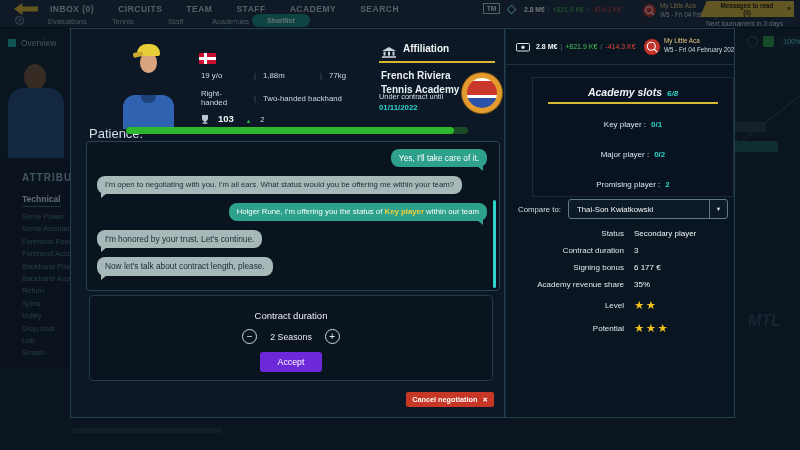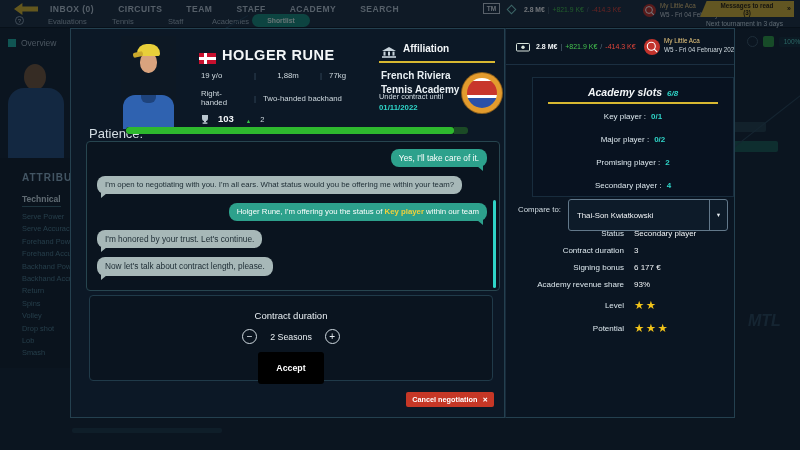--- a/index.html
+++ b/index.html
@@ -56,21 +56,21 @@
   .avatar .collar { position:absolute; left:20px; bottom:26px; width:15px; height:8px; background:#1e437c; border-radius:0 0 6px 6px; }
   .avatar .face { position:absolute; left:19px; top:16px; width:17px; height:21px; border-radius:48%; background:#d9a37e; }
   .avatar .cap { position:absolute; left:16px; top:8px; width:23px; height:12px; border-radius:11px 11px 3px 3px; background:#e8cf3a; }
   .avatar .capband { position:absolute; left:12px; top:16px; width:10px; height:5px; background:#caa92c; border-radius:2px; transform:rotate(-12deg); }
   .flag { position:absolute; left:128px; top:24px; width:17px; height:11px; background:#c8102e; }
   .flag .fv { position:absolute; left:5px; top:0; width:2.5px; height:11px; background:#fff; }
   .flag .fh { position:absolute; left:0; top:4.2px; width:17px; height:2.5px; background:#fff; }
   .pname { position:absolute; left:151px; top:18px; font-size:14.5px; font-weight:bold; letter-spacing:.5px; color:#f3f6f8; }
   .inforow { position:absolute; left:130px; display:flex; align-items:center; font-size:7.8px; color:#cfd9df; }
   .inforow .sep { color:#42596b; margin:0 7px; }
-  .r1 { top:42px; } .r1 .c1 { width:46px; } .r1 .c2 { width:50px;text-align:center; }
+  .r1 { top:42px; } .r1 .c1 { width:46px; } .r1 .c2 { width:50px; }
   .r2 { top:60px; } .r2 .c1 { width:46px; }
   .rankrow { position:absolute; left:130px; top:84px; display:flex; align-items:flex-end; gap:9px; }
   .rankrow .rank { font-size:9.5px; font-weight:bold; color:#f3f6f8; }
   .rankrow .up { color:#37c24a; font-size:5.5px; margin-left:3px; }
   .rankrow .chg { font-size:7.5px; color:#cfd9df; }
 
   
   .affil { position:absolute; left:308px; top:12px; width:122px; height:92px; }
   .affil-title { position:absolute; left:24px; top:2px; font-size:10px; font-weight:bold; color:#f3f6f8; }
   .affil-underline { position:absolute; left:0; top:20px; width:116px; height:2px; background:#d8b831; }
@@ -96,45 +96,45 @@
   .msg.wide { max-width:none; white-space:nowrap; font-size:7.8px; }
   .msg .hl { color:#f0d03c; font-weight:bold; }
   .chat-scrollbar { position:absolute; right:3px; top:58px; width:3px; height:88px; background:#2fd5c8; border-radius:2px; }
 
   
   .contract { position:absolute; left:18px; top:266px; width:404px; height:86px; background:#0a141f; border:1px solid #203a49; border-radius:4px; text-align:center; }
   .ct-title { margin-top:14px; font-size:9.5px; color:#e8eef2; }
   .stepper { margin-top:8px; display:flex; align-items:center; justify-content:center; gap:13px; }
   .step-btn { width:15px; height:15px; border:1px solid #cfd9df; border-radius:50%; color:#e8eef2; font-size:10px; line-height:13px; text-align:center; cursor:pointer; }
   .step-val { font-size:8.8px; color:#e8eef2; }
-  .accept { display:inline-block; margin-top:8px; padding:11px 18px; background:#000000; border-radius:3px; color:#fff; font-size:8.8px; font-weight:bold; cursor:pointer; }
+  .accept { display:inline-block; margin-top:8px; padding:5px 18px; background:#6d28d9; border-radius:3px; color:#fff; font-size:8.8px; font-weight:normal; cursor:pointer; }
   .cancel { position:absolute; left:335px; top:363px; width:88px; height:15px; background:#c63726; border-radius:2px; color:#fff; font-size:7.3px; font-weight:bold; display:flex; align-items:center; justify-content:center; gap:5px; cursor:pointer; }
   .cancel .x { font-size:6.5px; }
 
   
   .fin-strip { position:absolute; left:0; top:0; width:228px; height:36px; border-bottom:1px solid #1b2f41; }
   .fin-text { position:absolute; left:30px; top:14px; font-size:7px; display:flex; gap:3px; white-space:nowrap; }
   .fin-bal { color:#f3f6f8; font-weight:bold; }
   .fin-sep { color:#5a7080; }
   .fin-pos { color:#45c24f; }
   .fin-neg { color:#e0453a; }
   .rp-acad { position:absolute; left:158px; top:8px; width:75px; font-size:6.3px; color:#cfd9df; line-height:1.4; white-space:nowrap; }
   .rp-acad .nm { color:#e8c77d; }
 
   .slots { position:absolute; left:26px; top:48px; width:202px; height:120px; background:#081220; border:1px solid #182c3d; text-align:center; }
   .slots-title { margin-top:8px; font-size:10.5px; font-weight:bold; color:#f3f6f8;font-style:italic; }
   .slots-title .cnt { font-size:8px; font-weight:bold; color:#2fd5c8; margin-left:5px; }
   .slots-underline { width:170px; height:2px; background:#d8b831; margin:4px auto 0; }
-  .slots-rows { margin-top:8px; display:flex; flex-direction:column; gap:14px; }
+  .slots-rows { margin-top:16px; display:flex; flex-direction:column; gap:21px; }
   .slot-row { display:flex; justify-content:center; gap:5px; font-size:8px; }
   .slot-row .lbl { color:#dbe6ec; }
   .slot-row .val { color:#2fd5c8; font-weight:bold; }
 
   .cmp-label { position:absolute; left:12px; top:176px; font-size:7.8px; color:#d4dee4; }
-  .dropdown { position:absolute; left:62px; top:170px; width:160px; height:32px; background:#0d1b29; border:1px solid #62788a; border-radius:3px; display:flex; align-items:center; cursor:pointer; }
+  .dropdown { position:absolute; left:62px; top:170px; width:160px; height:20px; background:#0d1b29; border:1px solid #62788a; border-radius:3px; display:flex; align-items:center; cursor:pointer; }
   .dd-text { flex:1; padding-left:8px; font-size:7.8px; color:#f3f6f8; white-space:nowrap; overflow:hidden; }
   .dd-chev { width:18px; height:100%; border-left:1px solid #62788a; display:flex; align-items:center; justify-content:center; color:#e8eef2; font-size:5.5px; }
 
   .cmp-rows { position:absolute; left:0; top:200px; width:228px; display:flex; flex-direction:column; gap:8px; }
   .cmp-row { display:flex; align-items:center; font-size:8px; }
   .cmp-row .lbl { width:118px; text-align:right; color:#dbe6ec; }
   .cmp-row .val { margin-left:10px; color:#f3f6f8; }
   .cmp-row .stars { margin-left:10px; color:#f2c41a; font-size:11.5px; letter-spacing:1.5px; line-height:1; }
   .cmp-row.tall { margin-top:3px; }
 </style>
@@ -232,21 +232,20 @@
       <div class="shirt"></div>
         <div class="collar"></div>
         <div class="face"></div>
         <div class="cap"></div>
         <div class="capband"></div>
     </div>
     <div class="flag">
         <div class="fv"></div>
         <div class="fh"></div>
       </div>
-    <div class="pname">HOLGER RUNE</div>
     <div class="inforow r1">
       <span class="c1">19 y/o</span>
         <span class="sep">|</span>
       <span class="c2">1,88m</span>
         <span class="sep">|</span>
       <span>77kg</span>
     </div>
     <div class="inforow r2">
       <span class="c1">Right-handed</span>
         <span class="sep">|</span>
@@ -376,21 +375,21 @@
       <div class="cmp-row">
           <span class="lbl">Contract duration</span>
           <span class="val">3</span>
         </div>
       <div class="cmp-row">
           <span class="lbl">Signing bonus</span>
           <span class="val">6 177 €</span>
         </div>
       <div class="cmp-row">
           <span class="lbl">Academy revenue share</span>
-          <span class="val">93%</span>
+          <span class="val">35%</span>
         </div>
       <div class="cmp-row tall">
           <span class="lbl">Level</span>
           <span class="stars">★★</span>
         </div>
       <div class="cmp-row tall">
           <span class="lbl">Potential</span>
           <span class="stars">★★★</span>
         </div>
     </div>

